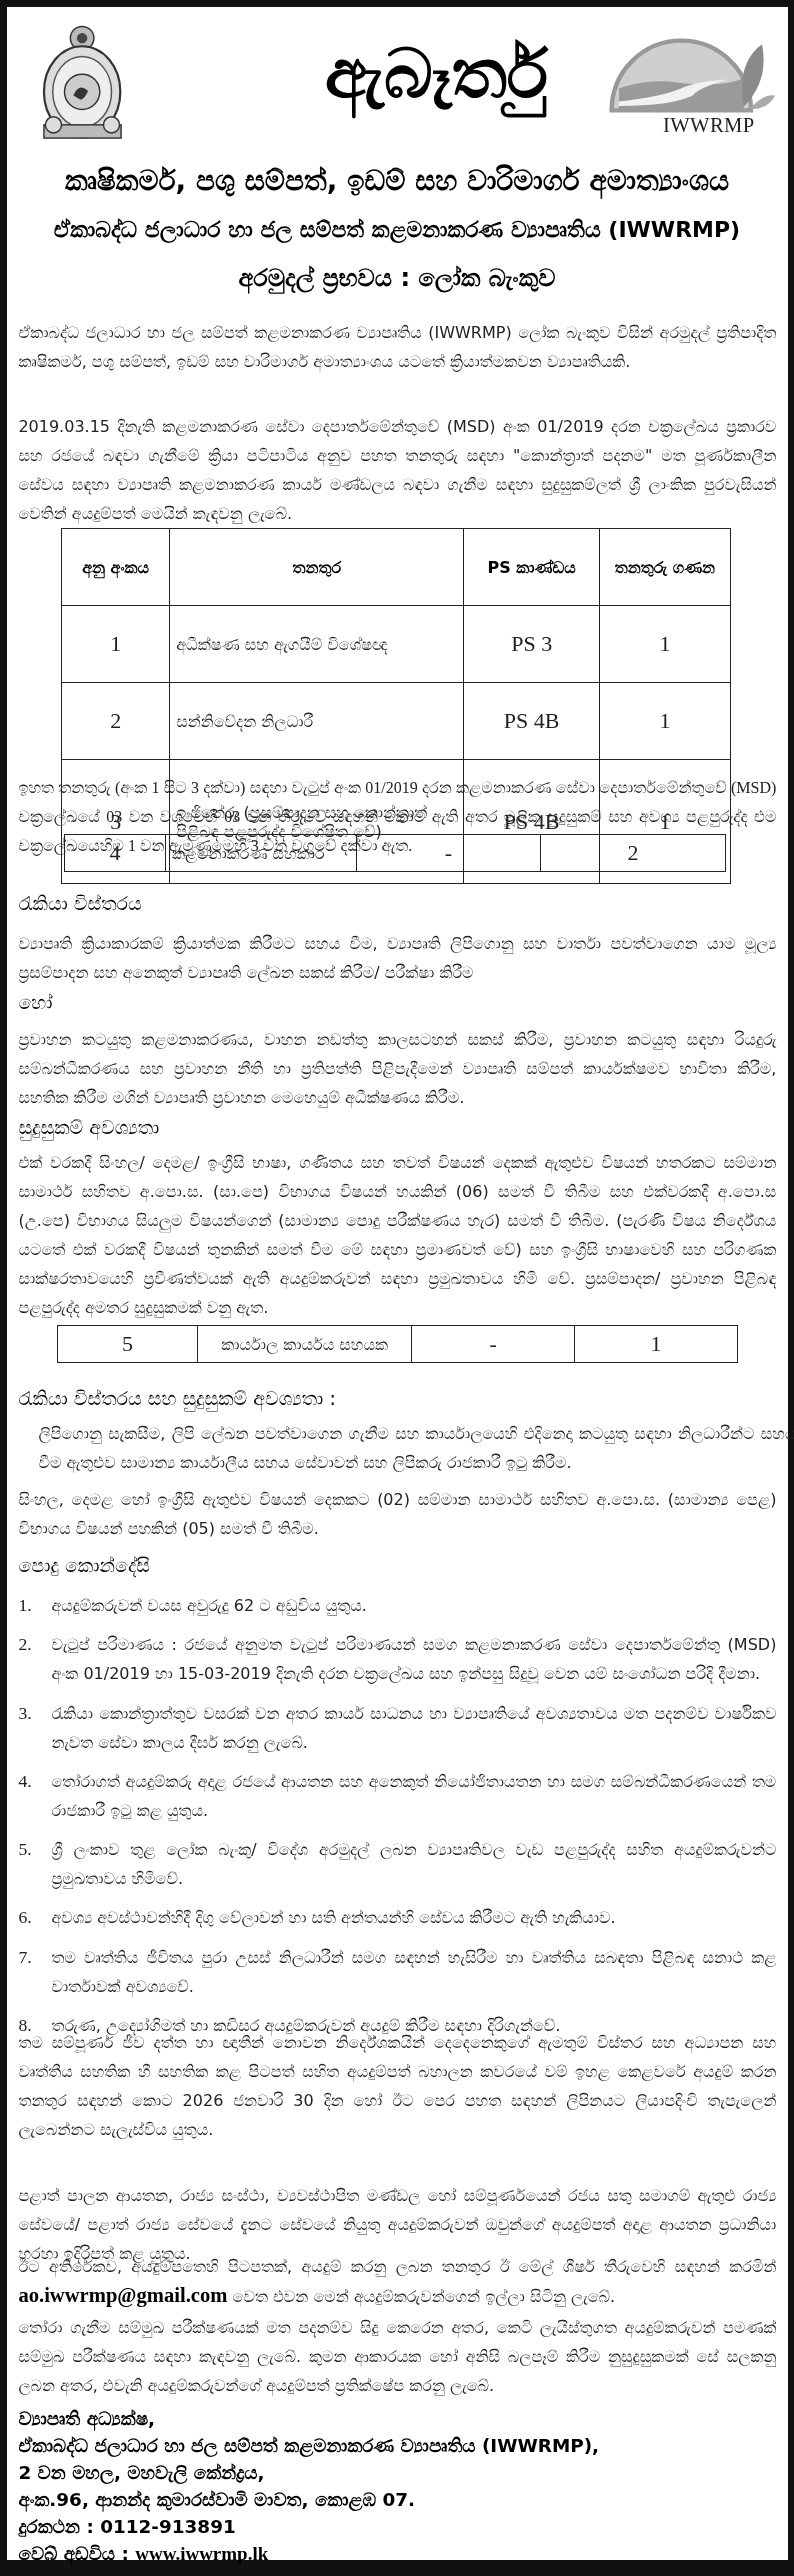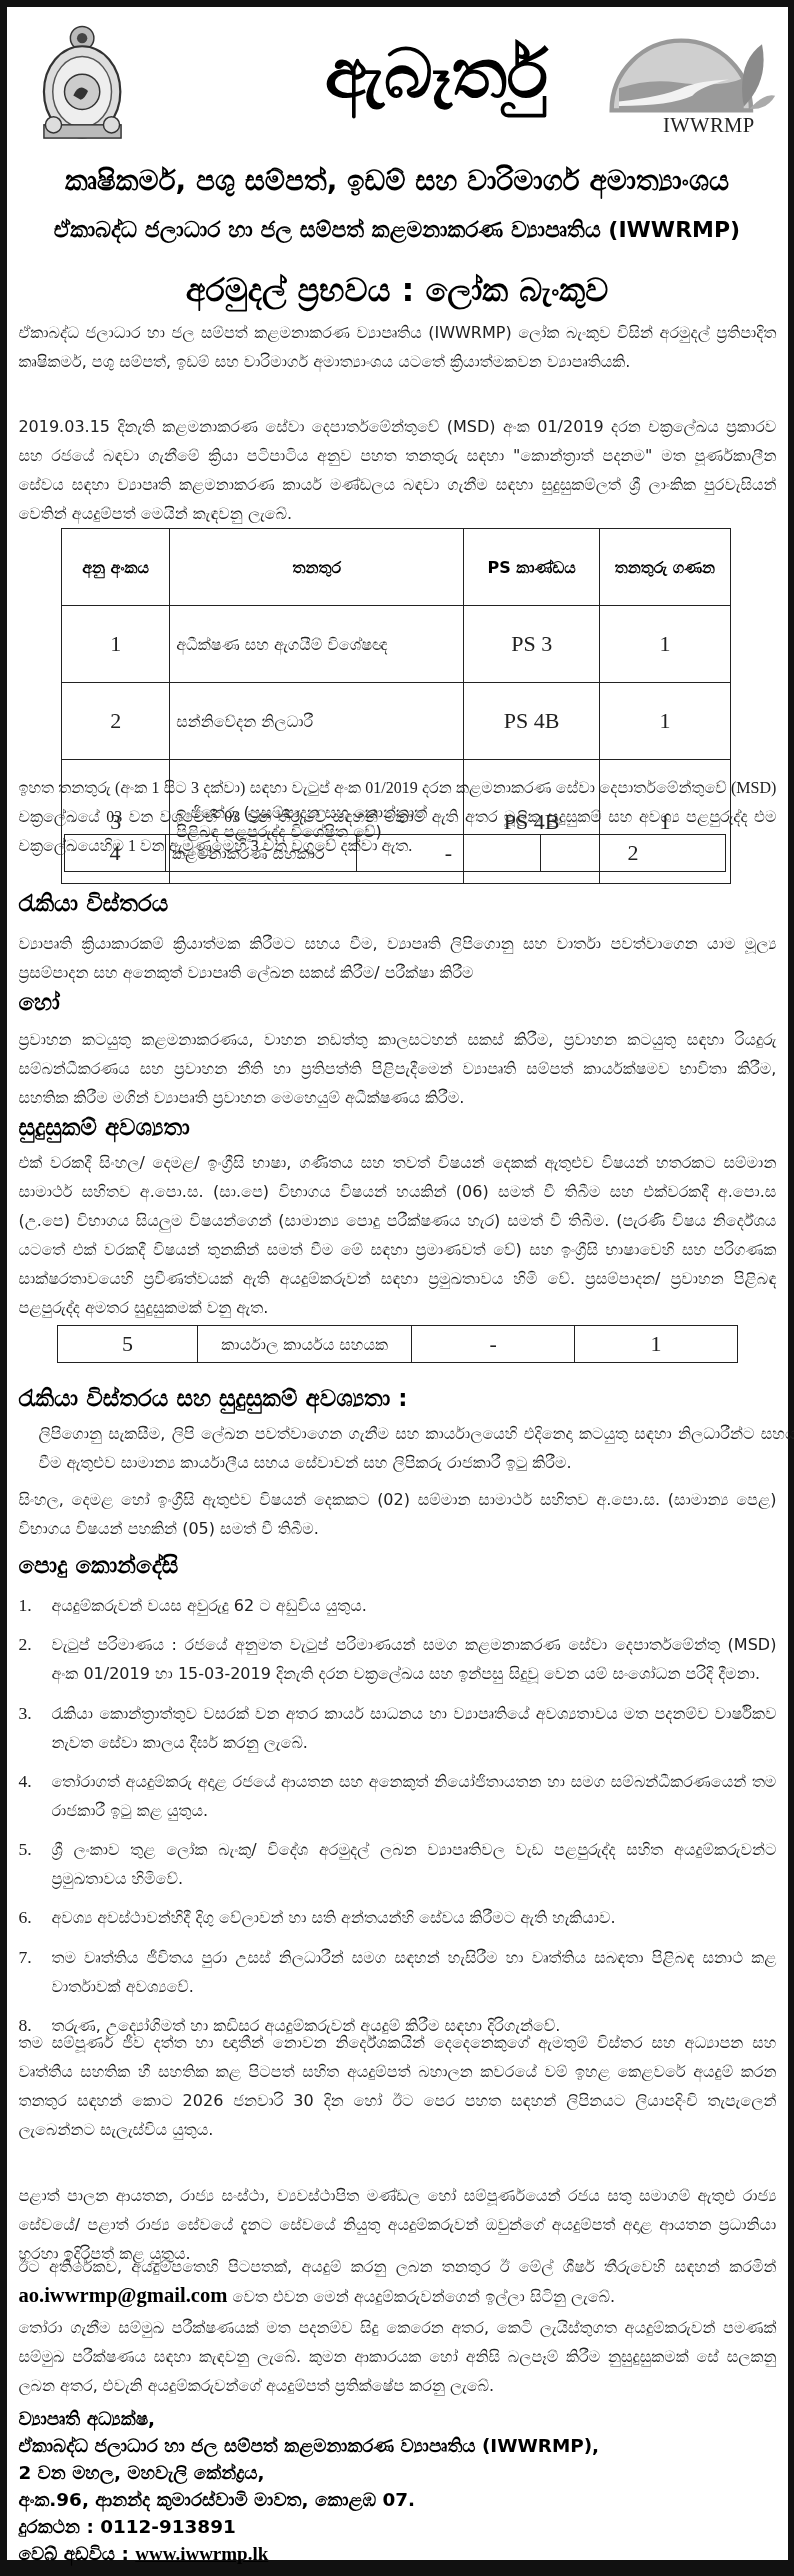--- a/index.html
+++ b/index.html
@@ -19,47 +19,47 @@
     position: absolute; left: 59px; top: 77px; font-family: "Liberation Serif", serif;
     font-size: 20.6px; color: #222; letter-spacing: 0.4px;
   }
   .main-title {
     left: 0; width: 795px; top: 33px; text-align: center;
     font-size: 68px; font-weight: 900; line-height: 81px; color: #000; padding-left: 39px;
   }
   .h-center { left: 29px; width: 736px; text-align: center; font-weight: 900; color: #000; }
   .h-ministry { top: 160px; font-size: 28px; line-height: 41px; }
   .h-project { top: 213px; font-size: 22px; line-height: 34px; font-weight: 700; }
-  .h-funding { top: 270px; font-size: 32px; line-height: 41px; }
+  .h-funding { top: 258px; font-size: 24px; line-height: 41px; }
 
   .para {
     left: 18.4px; width: 758px; font-size: 16px; line-height: 29px;
     text-align: justify; color: #222;
   }
-  .section-h { left: 18.4px; font-size: 23px; font-weight: 700; color: #000; line-height: 29px; }
+  .section-h { left: 18.4px; font-size: 19px; font-weight: 400; color: #000; line-height: 29px; }
 
   table.grid {
     position: absolute; border-collapse: collapse; font-size: 16px; color: #222;
   }
   table.grid td, table.grid th {
     border: 1.5px solid #222; text-align: center; vertical-align: middle; padding: 2.9px 5.9px;
   }
   table.grid th { font-weight: 700; color: #000; font-size: 16px; }
   table.grid td.left { text-align: left; }
   table.grid td.ser { font-family: "Liberation Serif", serif; font-size: 22px; }
 
   .list { left: 18.4px; width: 758px; font-size: 16px; line-height: 29px; color: #222; }
   .list .item { display: flex; margin-bottom: 10.3px; }
   .list .num { width: 33px; flex: none; font-family: "Liberation Serif", serif; font-size: 17.7px; }
   .list .txt { flex: 1; text-align: justify; }
 
   .email { font-family: "Liberation Serif", serif; font-weight: 700; font-size: 20.6px; color: #000; }
 
   .footer { left: 18.4px; width: 758px; font-size: 18.4px; line-height: 27px; font-weight: 900; color: #000; }
-  .footer .web { font-family: "Liberation Serif", serif; text-decoration: underline; font-weight: 700; font-size: 19px; }
+  .footer .web { font-family: "Liberation Serif", serif; font-weight: 700; font-size: 19px; }
 </style>
 </head>
 <body>
 
 <div class="frame"></div>
 
 <div class="abs logo-left">
   <svg width="85" height="119" viewBox="0 0 115 162">
     <circle cx="57" cy="22" r="16" fill="#bbb" stroke="#333" stroke-width="2"></circle>
     <circle cx="57" cy="22" r="7" fill="#444"></circle>

